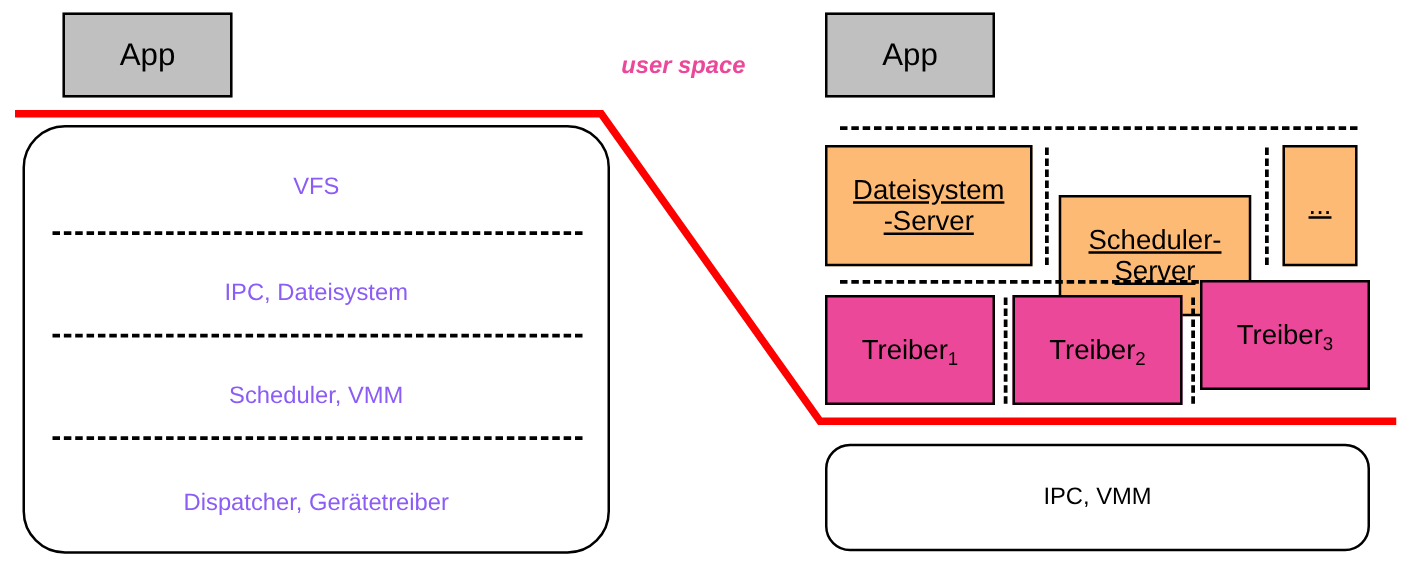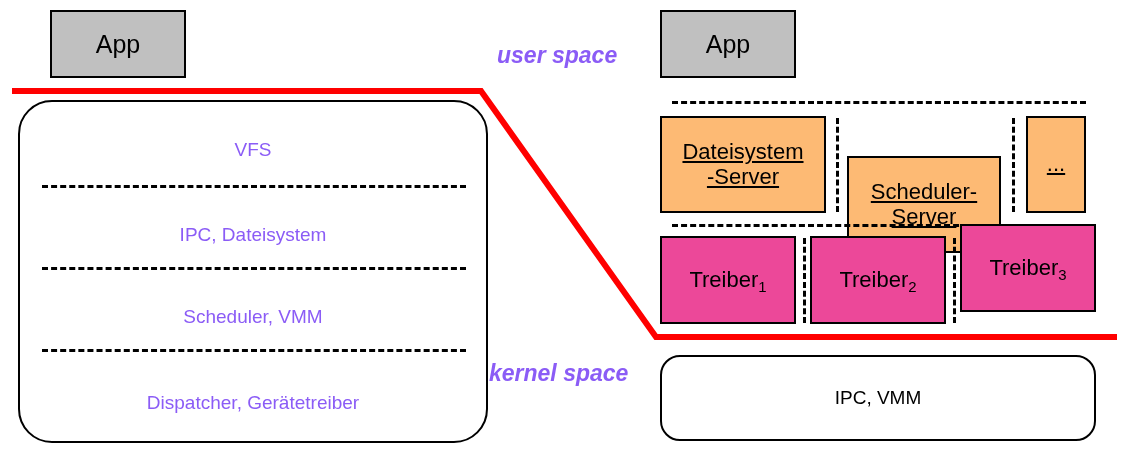--- a/index.html
+++ b/index.html
@@ -57,24 +57,24 @@
     background:#ec4899;
     font-size:22px;
   }
   .micro-box{
     border-radius:20px;
     background:#fff;
     font-size:19px;
   }
   .space-label{
     position:absolute;
-    color:#8b5cf6;
+    color:#ec4899;
     font-style:italic;
     font-weight:bold;
-    font-size:23px;
+    font-size:19px;
     white-space:nowrap;
   }
   sub{font-size:0.68em; line-height:0;}
   #redline{position:absolute;left:0;top:0;}
   .bx-inner{padding:0 4px;}
 </style>
 </head>
 <body>
 
 <div id="stage">
@@ -153,15 +153,14 @@
 
   <div class="box micro-box" style="left:660px;top:355px;width:436px;height:86px;">
     <span>IPC, VMM</span>
   </div>
 
   <svg id="redline" width="1129" height="455">
     <polyline points="12,91 481,91 656,337 1117,337" fill="none" stroke="#ff0000" stroke-width="6" stroke-linejoin="miter" stroke-linecap="butt"></polyline>
   </svg>
 
   <div class="space-label" style="left:497px;top:42px;">user space</div>
-  <div class="space-label" style="left:489px;top:360px;">kernel space</div>
 
 </div>
 
 </body></html>

